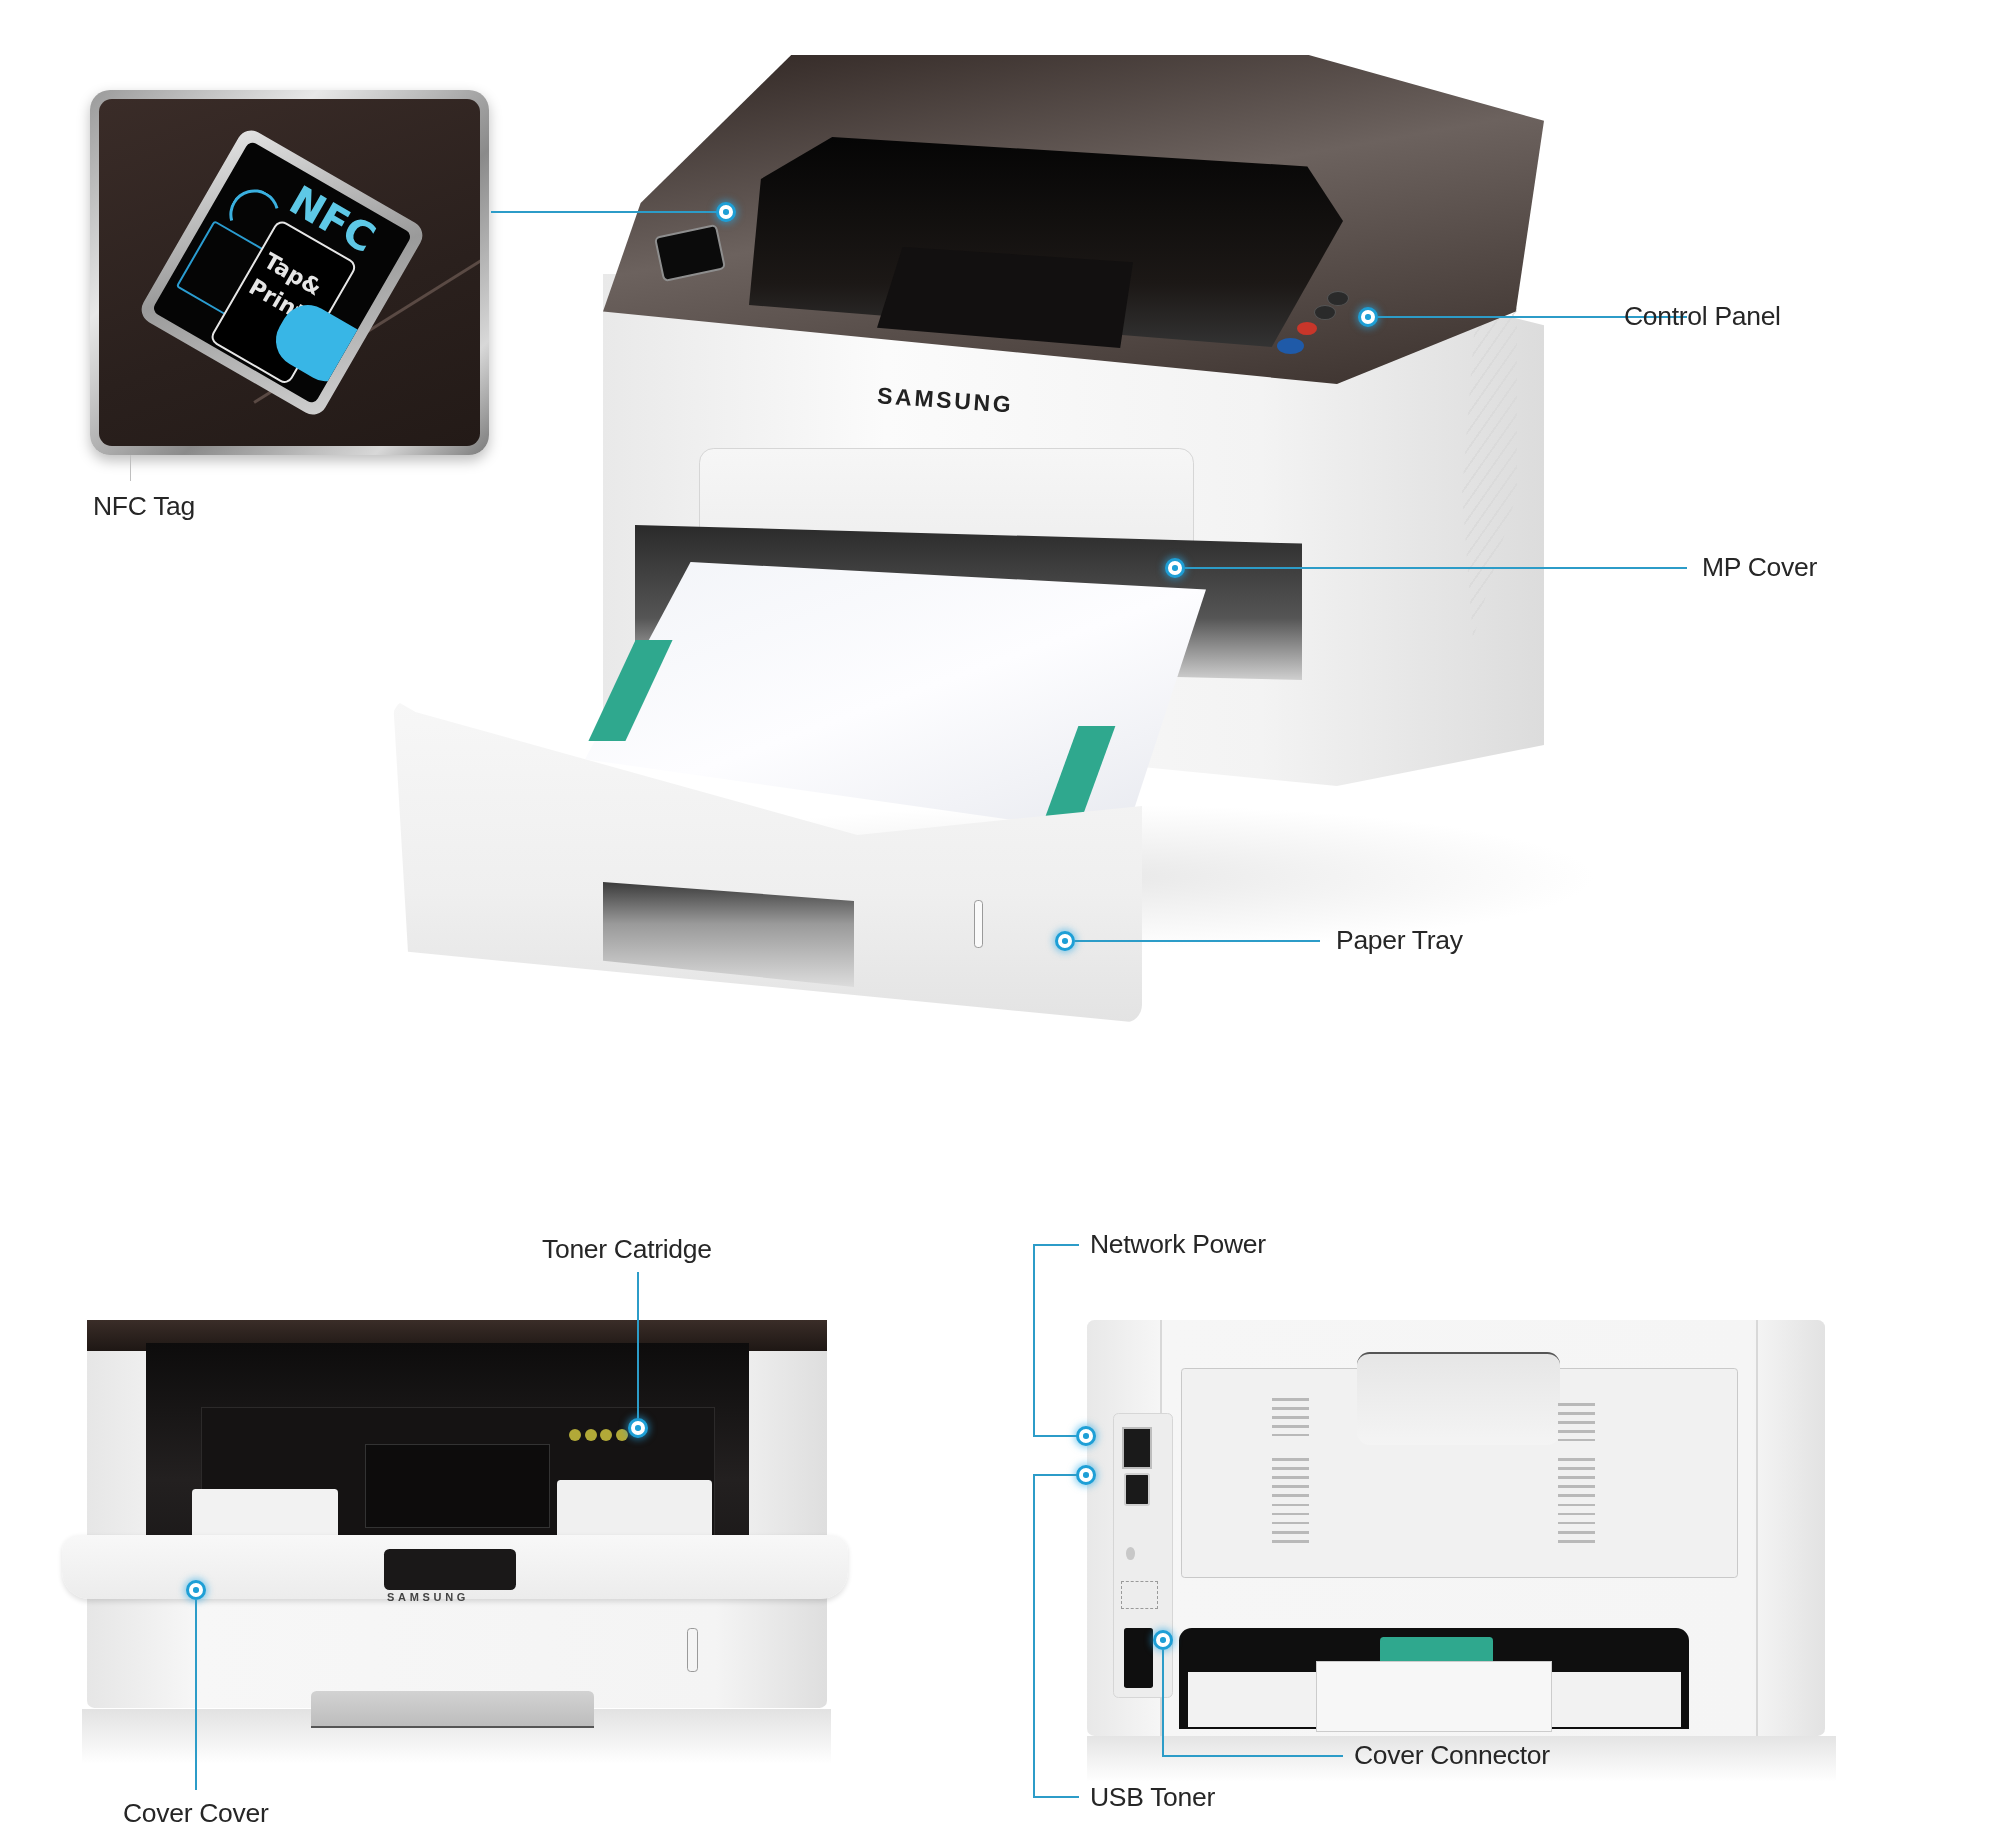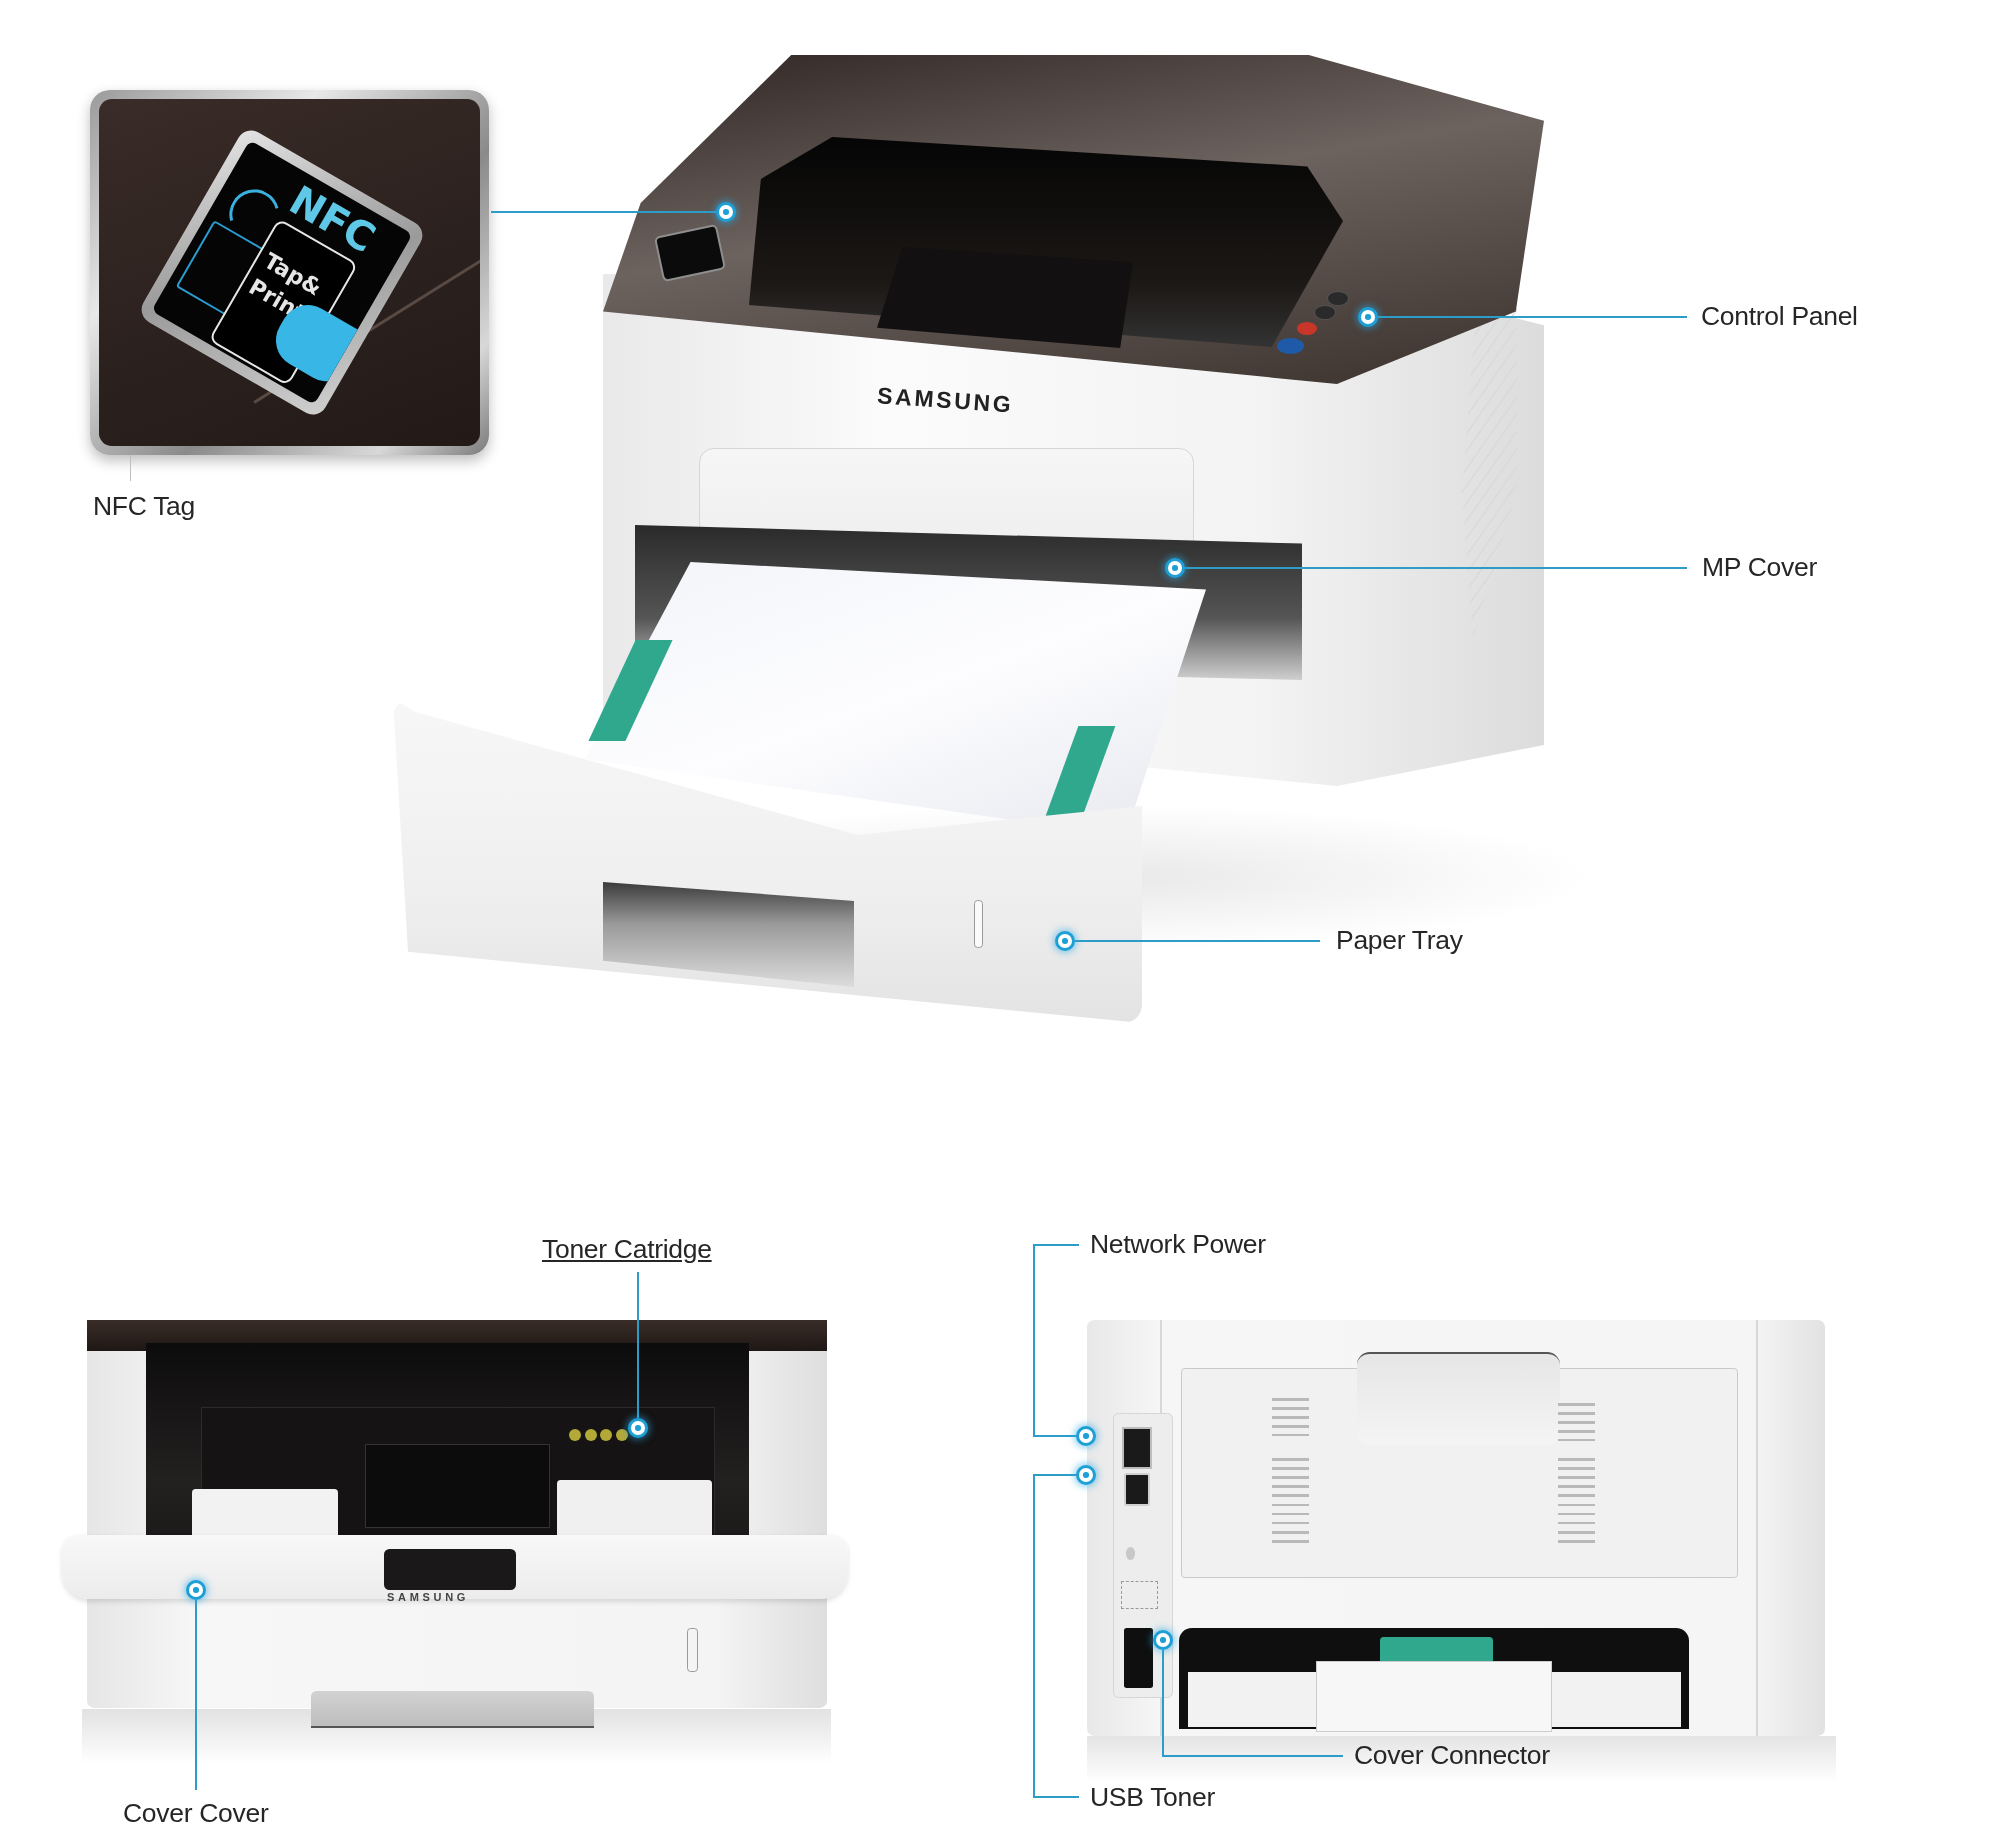--- a/index.html
+++ b/index.html
@@ -140,21 +140,21 @@
   </div>
 </div>
 
 <div class="gline" style="left:130px;top:455px;width:0.9px;height:25.6px;"></div>
 <div class="label" style="left:93px;top:491px;">NFC Tag</div>
 <div class="hline" style="left:491px;top:211px;width:228px;"></div>
 <div class="marker" style="left:726px;top:212px;"></div>
 
 <div class="marker" style="left:1368px;top:317px;"></div>
 <div class="hline" style="left:1378px;top:316px;width:309px;"></div>
-<div class="label" style="left:1701px;top:301px;">Control Panel</div>
+<div class="label" style="left:1624px;top:301px;">Control Panel</div>
 
 <div class="marker" style="left:1175px;top:568px;"></div>
 <div class="hline" style="left:1185px;top:567px;width:502px;"></div>
 <div class="label" style="left:1702px;top:552px;">MP Cover</div>
 
 <div class="marker" style="left:1065px;top:941px;"></div>
 <div class="hline" style="left:1075px;top:940px;width:245px;"></div>
 <div class="label" style="left:1336px;top:925px;">Paper Tray</div>
 
 <div>
@@ -170,21 +170,21 @@
   <div class="bl-chip" style="left:616px;top:1429px;"></div>
   <div class="abs bl-white-l"></div>
   <div class="abs bl-white-r"></div>
   <div class="abs bl-cover"></div>
   <div class="abs bl-latch"></div>
   <div class="abs bl-brand">SAMSUNG</div>
   <div class="abs bl-slot"></div>
   <div class="abs bl-handle"></div>
 </div>
 
-<div class="label" style="left:542px;top:1234px;text-decoration:underline;">Toner Catridge</div>
+<div class="label" style="left:542px;top:1234px;">Toner Catridge</div>
 <div class="vline" style="left:637px;top:1272px;height:146px;"></div>
 <div class="marker" style="left:638px;top:1428px;"></div>
 
 <div class="marker" style="left:196px;top:1590px;"></div>
 <div class="vline" style="left:195px;top:1600px;height:190px;"></div>
 <div class="label" style="left:123px;top:1798px;">Cover Cover</div>
 
 <div>
   <div class="abs br-shadow"></div>
   <div class="abs br-body"></div>

